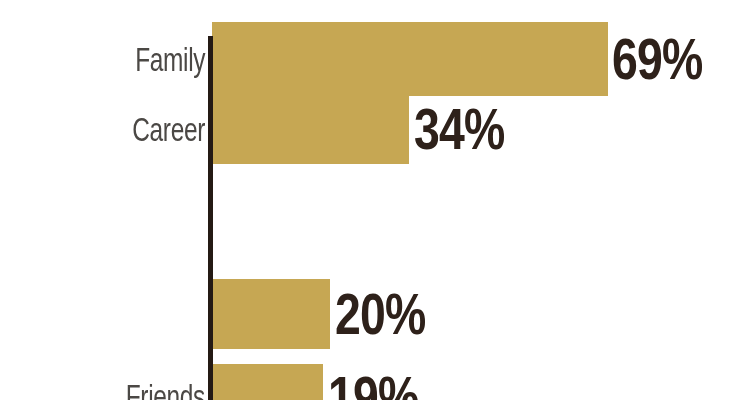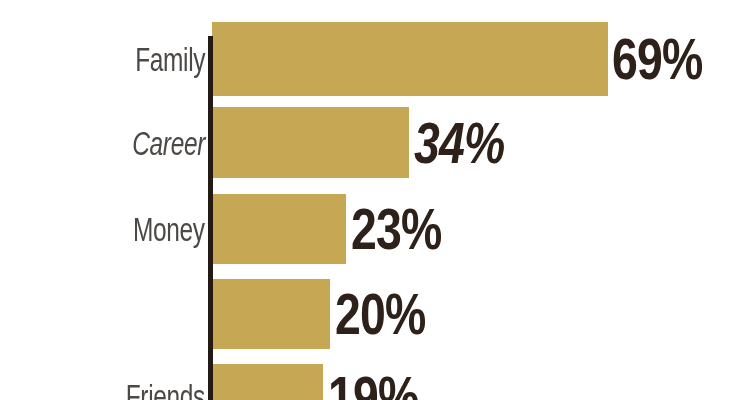--- a/index.html
+++ b/index.html
@@ -84,35 +84,28 @@
 <div id="chart-root">
 
   <div class="bar-row" style="top:-14px;height:74px;">
     <div class="bar-label-wrap" style="top:0;height:74px;">
       <div class="bar-label" style="top:19px;">Family</div>
     </div>
     <div class="bar-rect" style="left:212px;width:396px;"></div>
     <div class="bar-value" style="left:612px;top:8px;">69%</div>
   </div>
 
-  <div class="bar-row" style="top:71px;height:71px;font-style:italic;">
+  <div class="bar-row" style="top:57px;height:71px;">
     <div class="bar-label-wrap" style="top:0;height:71px;">
       <div class="bar-label" style="top:18px;">Career</div>
     </div>
     <div class="bar-rect" style="left:212px;width:197px;"></div>
     <div class="bar-value" style="left:414px;top:7px;">34%</div>
   </div>
 
-  <div class="bar-row" style="top:158px;height:70px;">
-    <div class="bar-label-wrap" style="top:0;height:70px;">
-      <div class="bar-label" style="top:17px;">Money</div>
-    </div>
-    <div class="bar-rect" style="left:212px;width:134px;"></div>
-    <div class="bar-value" style="left:351px;top:6px;">23%</div>
-  </div>
 
   <div class="bar-row" style="top:243px;height:70px;">
     <div class="bar-rect" style="left:212px;width:118px;"></div>
     <div class="bar-value" style="left:335px;top:6px;">20%</div>
   </div>
 
   <div class="bar-row" style="top:328px;height:72px;">
     <div class="bar-label-wrap" style="top:0;height:72px;">
       <div class="bar-label" style="top:14px;">Friends</div>
     </div>

